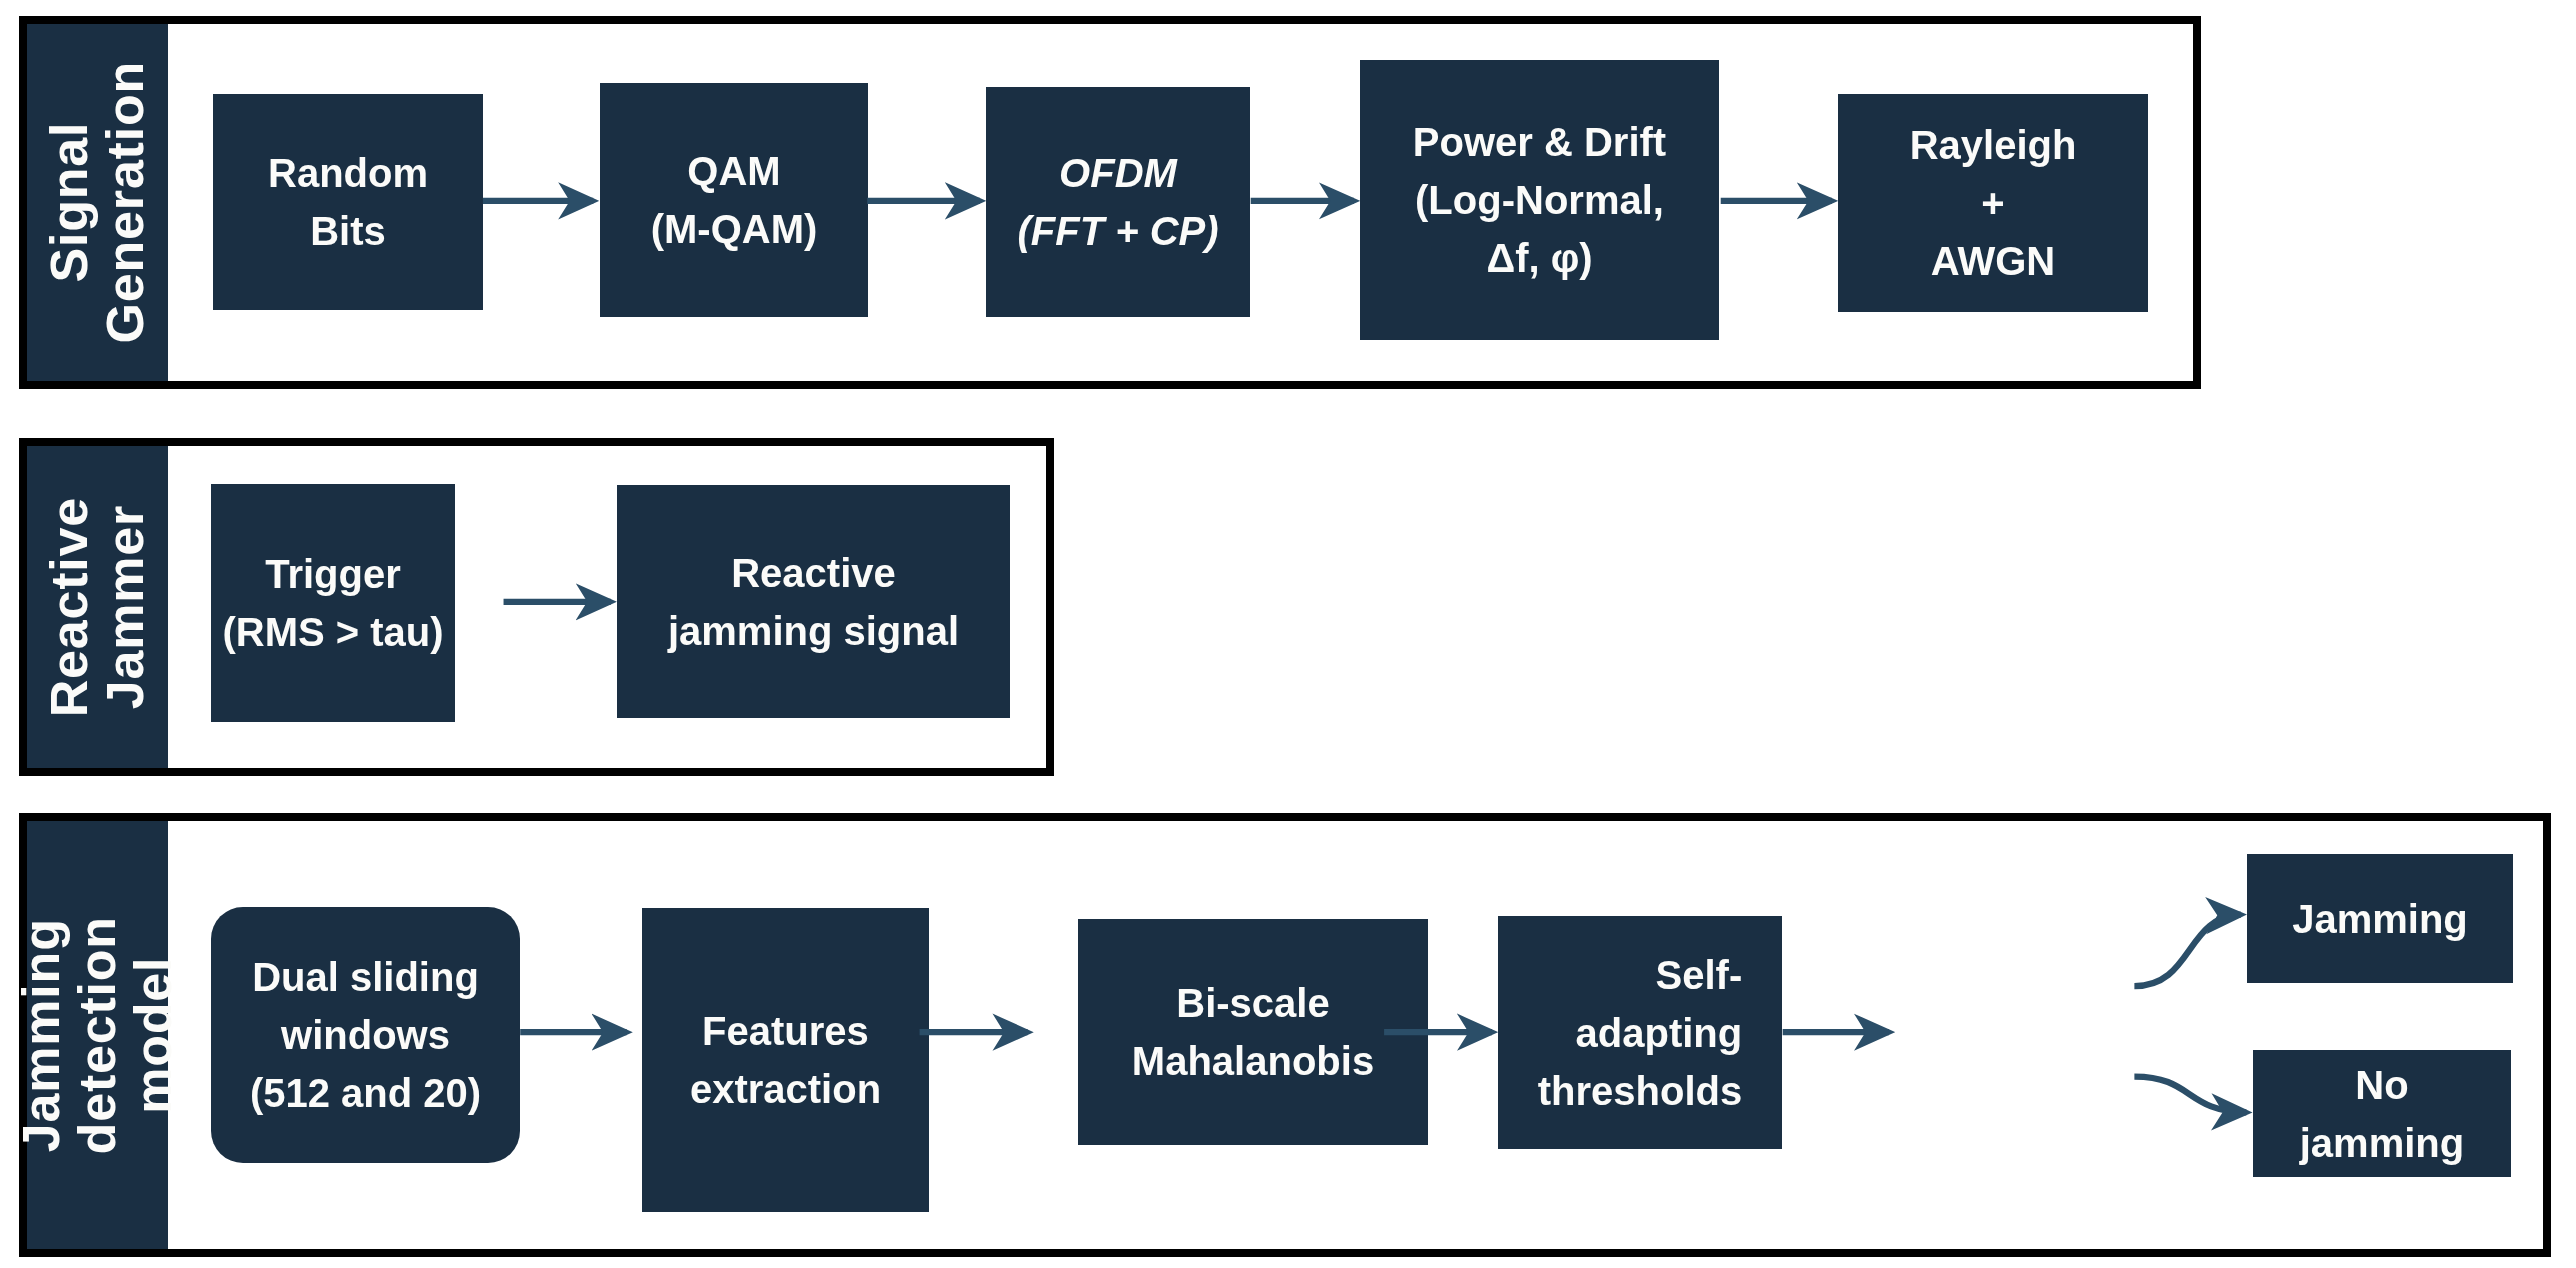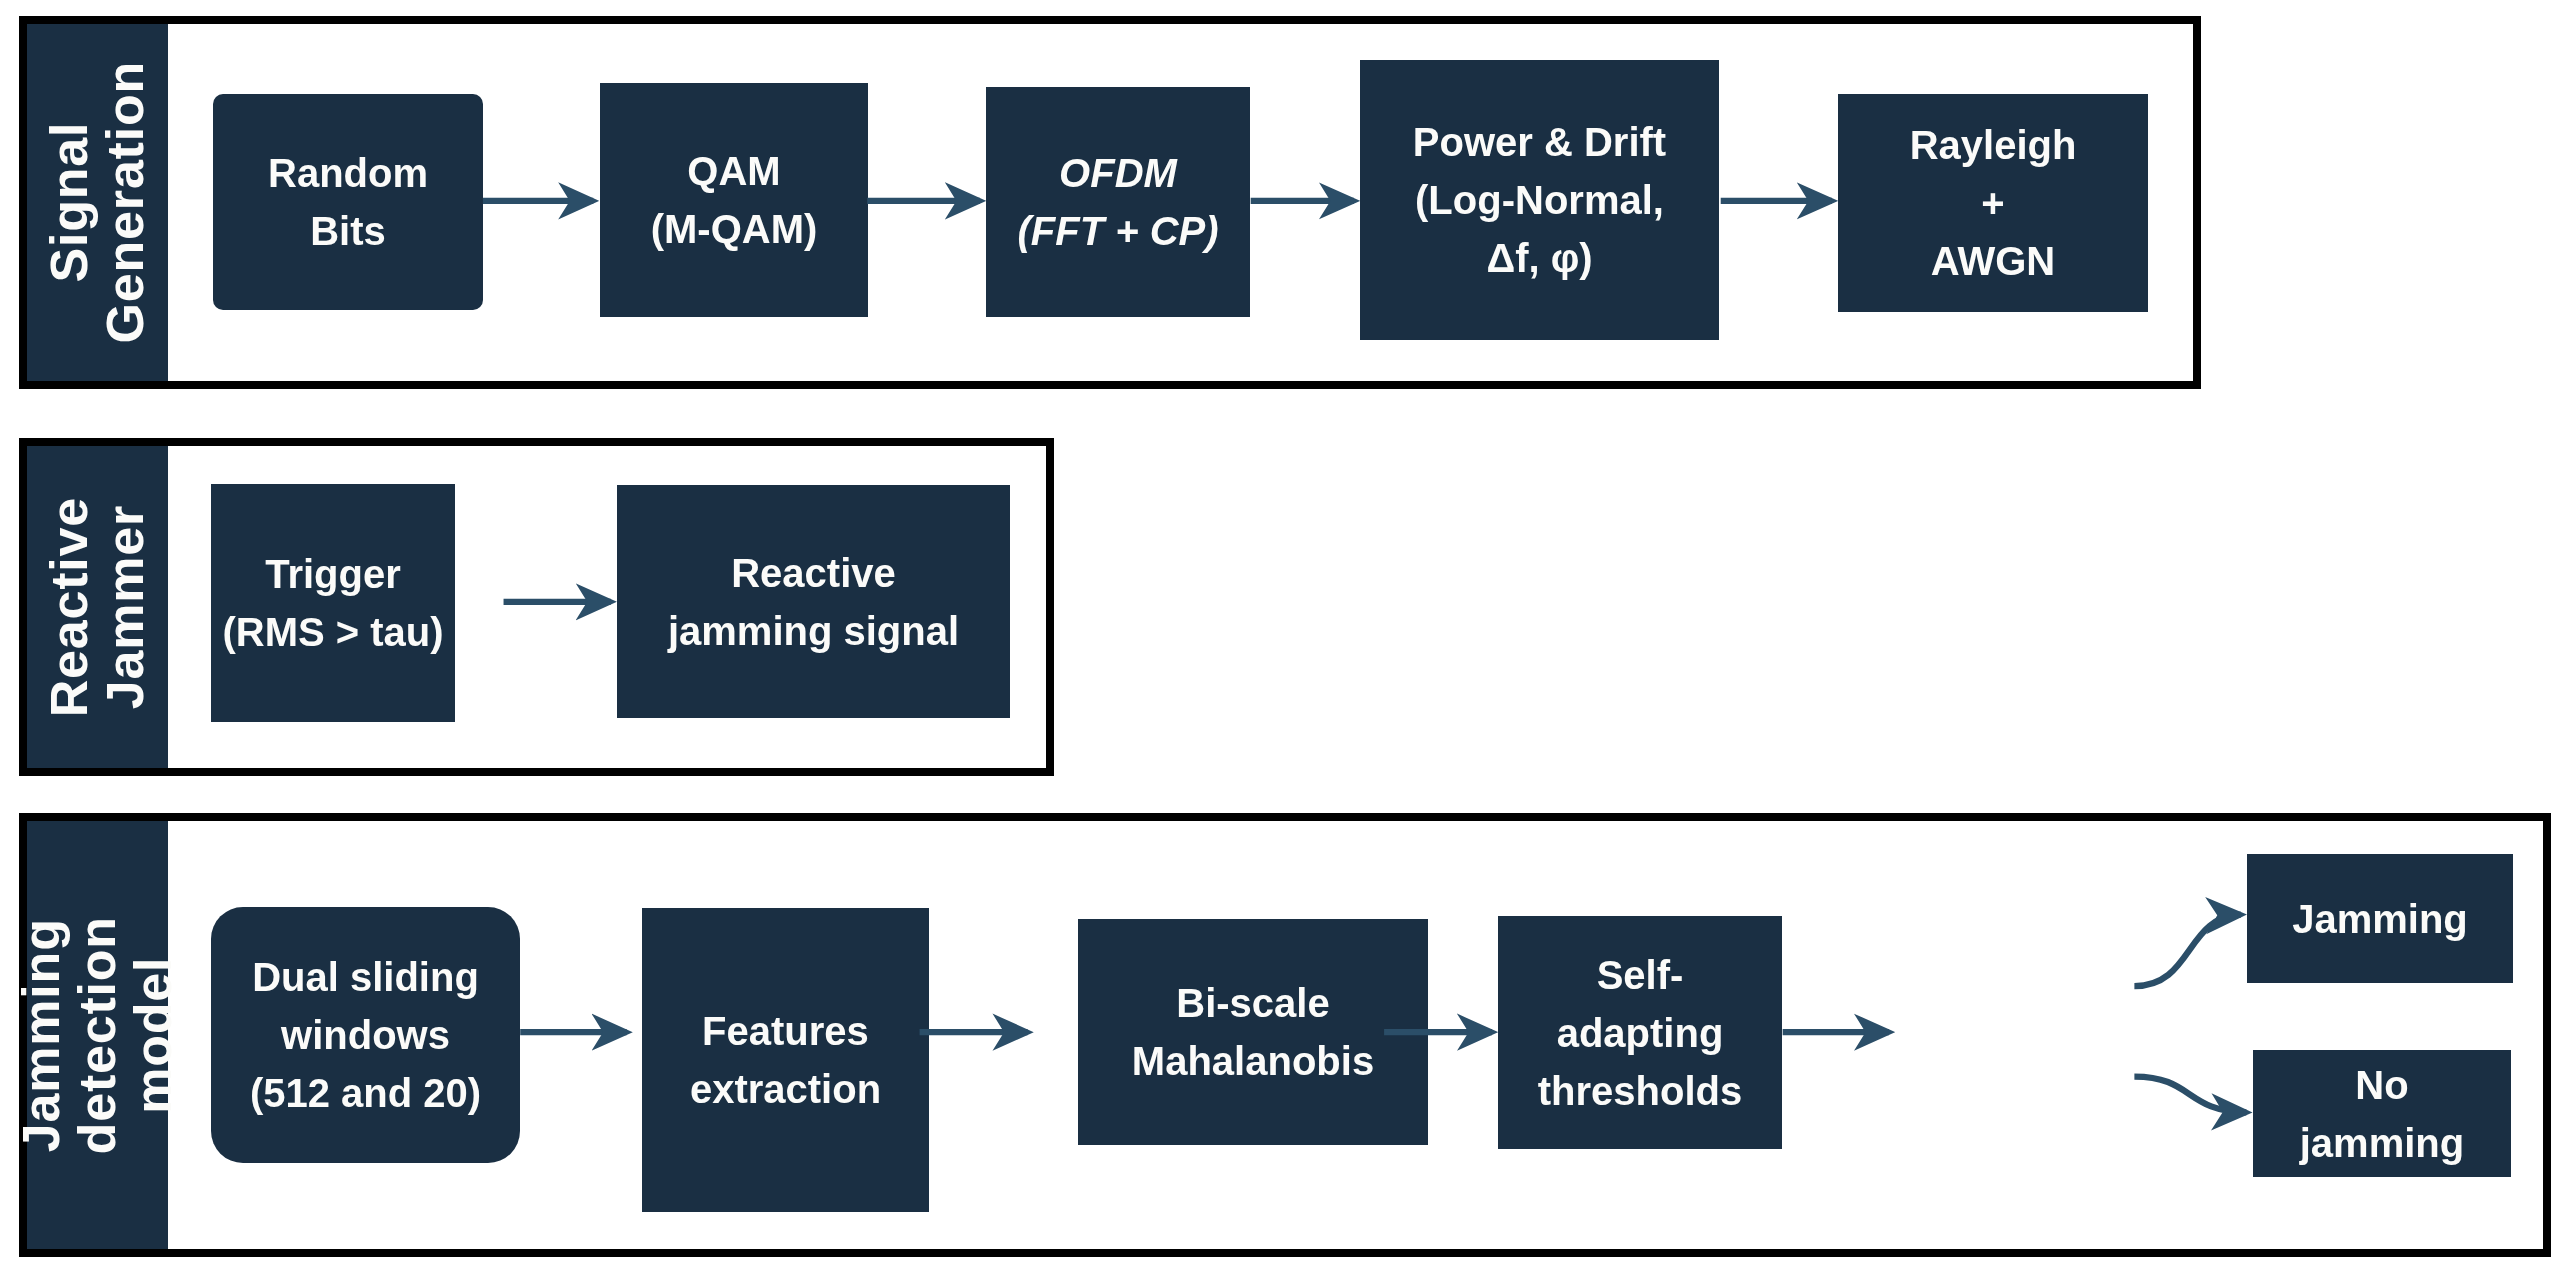--- a/index.html
+++ b/index.html
@@ -89,21 +89,21 @@
     </div>
   </div>
 
   <div class="section" id="section-jamming-detection">
     <div class="band">
       <span class="band-label">Jamming
 detection model</span>
     </div>
   </div>
 
-  <div class="node" style="left:213px;  top:94px; width:270px; height:216px;border-radius:10px;">Random
+  <div class="node" style="left:213px;  top:94px; width:270px; height:216px;">Random
 Bits</div>
   <div class="node" style="left:600px;  top:83px; width:268px; height:234px;">QAM
 (M-QAM)</div>
   <div class="node" style="left:986px; top:87px; width:264px; height:230px;font-style:italic;">OFDM
 (FFT + CP)</div>
   <div class="node" style="left:1838px; top:94px; width:310px; height:218px;">Rayleigh
 +
 AWGN</div>
   <div class="node" style="left:1360px; top:60px;  width:359px; height:280px;">Power &amp; Drift
 (Log-Normal,
@@ -114,21 +114,21 @@
   <div class="node" style="left:617px; top:485px; width:393px; height:233px;">Reactive
 jamming signal</div>
 
   <div class="node" style="left:211px;  top:907px; width:309px; height:256px;border-radius:32px;">Dual sliding
 windows
 (512 and 20)</div>
   <div class="node" style="left:642px;  top:908px; width:287px; height:304px;">Features
 extraction</div>
   <div class="node" style="left:1034px; top:919px; width:350px; height:226px;margin-left:44px;">Bi-scale
 Mahalanobis</div>
-  <div class="node" style="left:1498px; top:916px; width:284px; height:233px;">Self-
+  <div class="node" style="left:1498px; top:916px; width:284px; height:233px;text-align:right;">Self-
 adapting
 thresholds</div>
   <div class="node" style="left:2247px; top:854px; width:266px; height:129px;">Jamming</div>
   <div class="node" style="left:2253px; top:1050px; width:258px; height:127px;">No
 jamming</div>
 
   <svg id="arrow-layer" viewBox="0 0 3244 1597" xmlns="http://www.w3.org/2000/svg">
     <defs>
       <marker id="ah" viewBox="0 0 10 10" refX="8.5" refY="5" markerWidth="6.5" markerHeight="6.5" orient="auto-start-reverse" markerUnits="strokeWidth">
         <path d="M0,0.5 L10,5 L0,9.5 L2.8,5 Z" fill="#2B4E68"></path>

